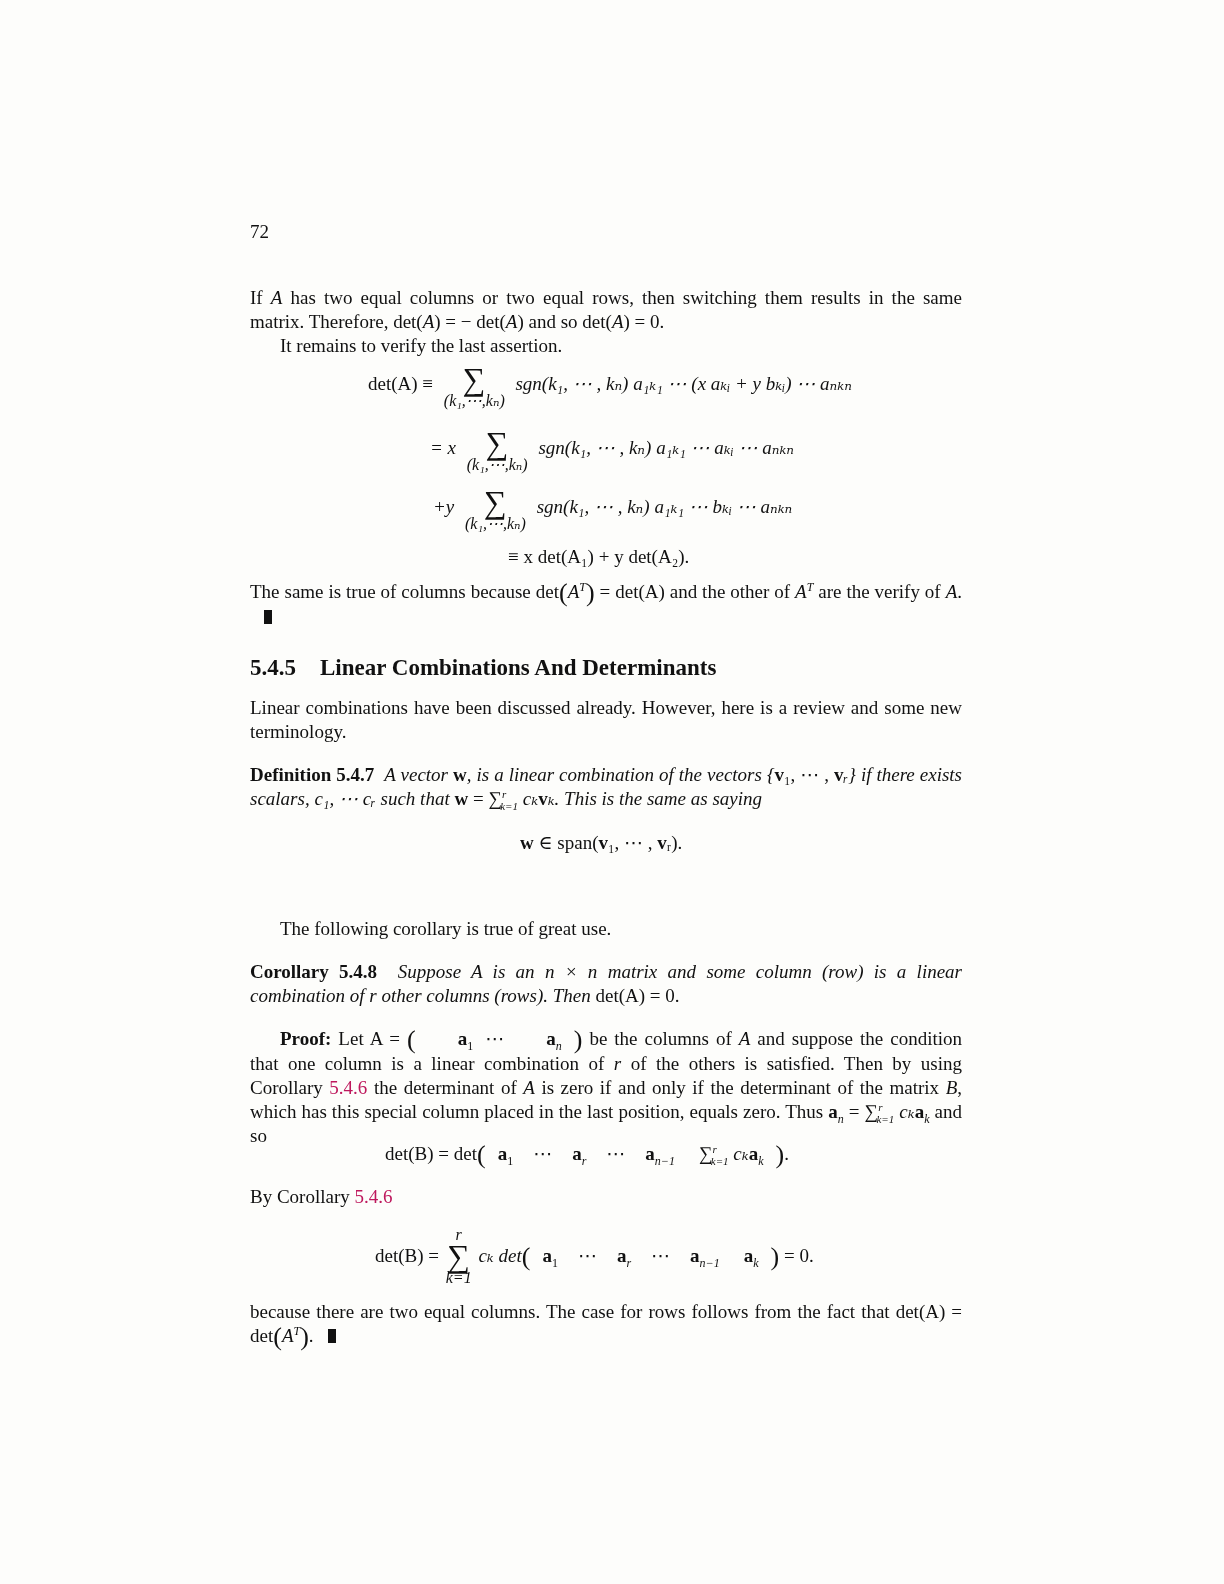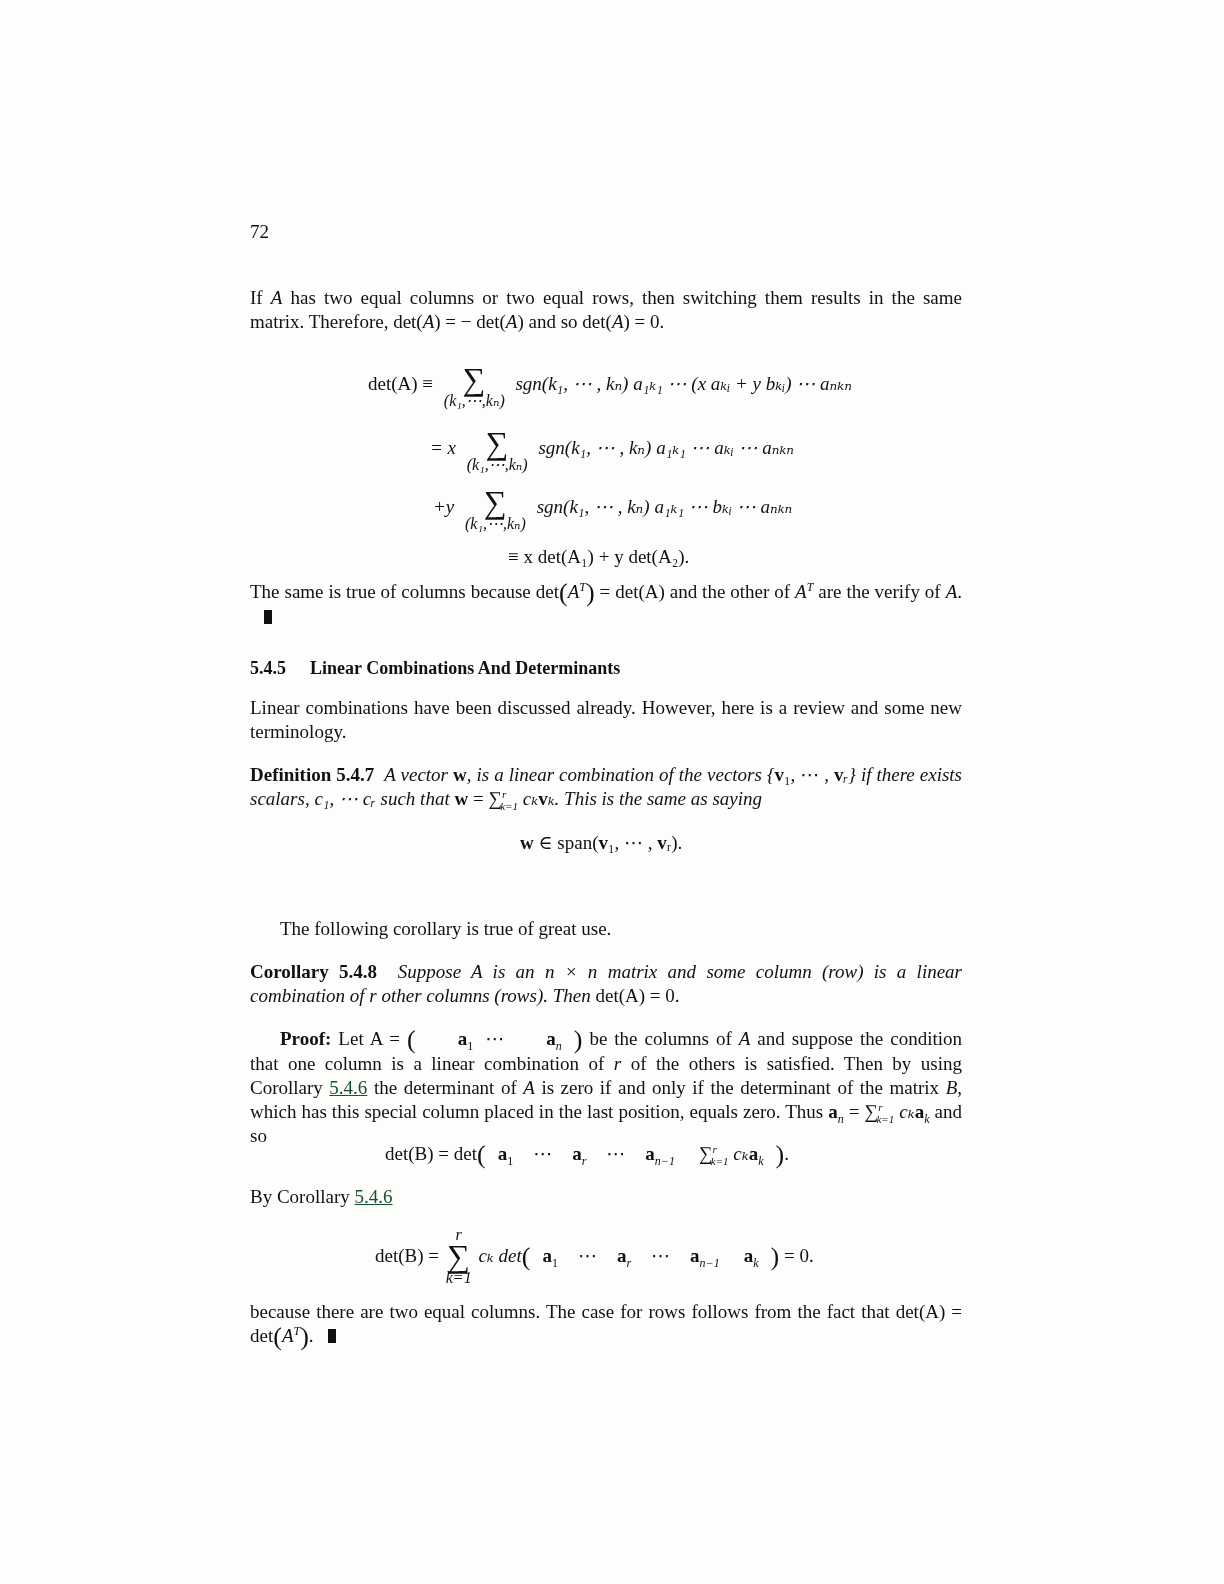--- a/index.html
+++ b/index.html
@@ -30,32 +30,32 @@
       width: 712px;
       height: 24px;
     }
     .header .pnum { position: absolute; left: 0; top: 0; }
     .header .ctitle { position: absolute; right: 0; top: 0; letter-spacing: -0.2px; }
     p { margin: 0; }
     .just { text-align: justify; text-align-last: left; }
     .indent { text-indent: 30px; }
     i, .it { font-style: italic; }
     b, .bf { font-weight: bold; }
-    .link { color: #14532d; text-decoration: underline; }
+    .link { color: #be185d; }
     .qed {
       display: inline-block;
       width: 8px;
       height: 14px;
       background: #111;
       vertical-align: -1px;
       margin-left: 14px;
     }
     .section-title {
       font-weight: bold;
-      font-size: 18px;
+      font-size: 23px;
     }
     .section-title .secnum { margin-right: 24px; }
     .eq { position: absolute; white-space: nowrap; }
     .sum {
       display: inline-block;
       position: relative;
       text-align: center;
       vertical-align: middle;
     }
     .sum .sym { font-size: 32px; line-height: 30px; display: block; }
@@ -70,20 +70,21 @@
 <div class="page">
 
   <div class="header">
     <span class="pnum">72</span>
   </div>
 
   <div class="abs" style="top:286px; left:0; width:712px;">
     <p class="just">
       <span>If </span><i>A</i><span> has two equal columns or two equal rows, then switching them results in the same matrix. Therefore, det(</span><i>A</i><span>) = − det(</span><i>A</i><span>) and so det(</span><i>A</i><span>) = 0.</span>
     </p>
+    <p class="indent">It remains to verify the last assertion.</p>
   </div>
 
   <div>
     <div class="eq" style="top:364px; left:118px;">
       <span>det(A) ≡</span>
       <span class="sum" style="margin:0 6px;">
         <span class="sym">∑</span>
         <span class="lim">(k₁,⋯,kₙ)</span>
       </span>
       <i>sgn(k₁, ⋯ , kₙ) a₁ₖ₁ ⋯ (x aₖᵢ + y bₖᵢ) ⋯ aₙₖₙ</i>

